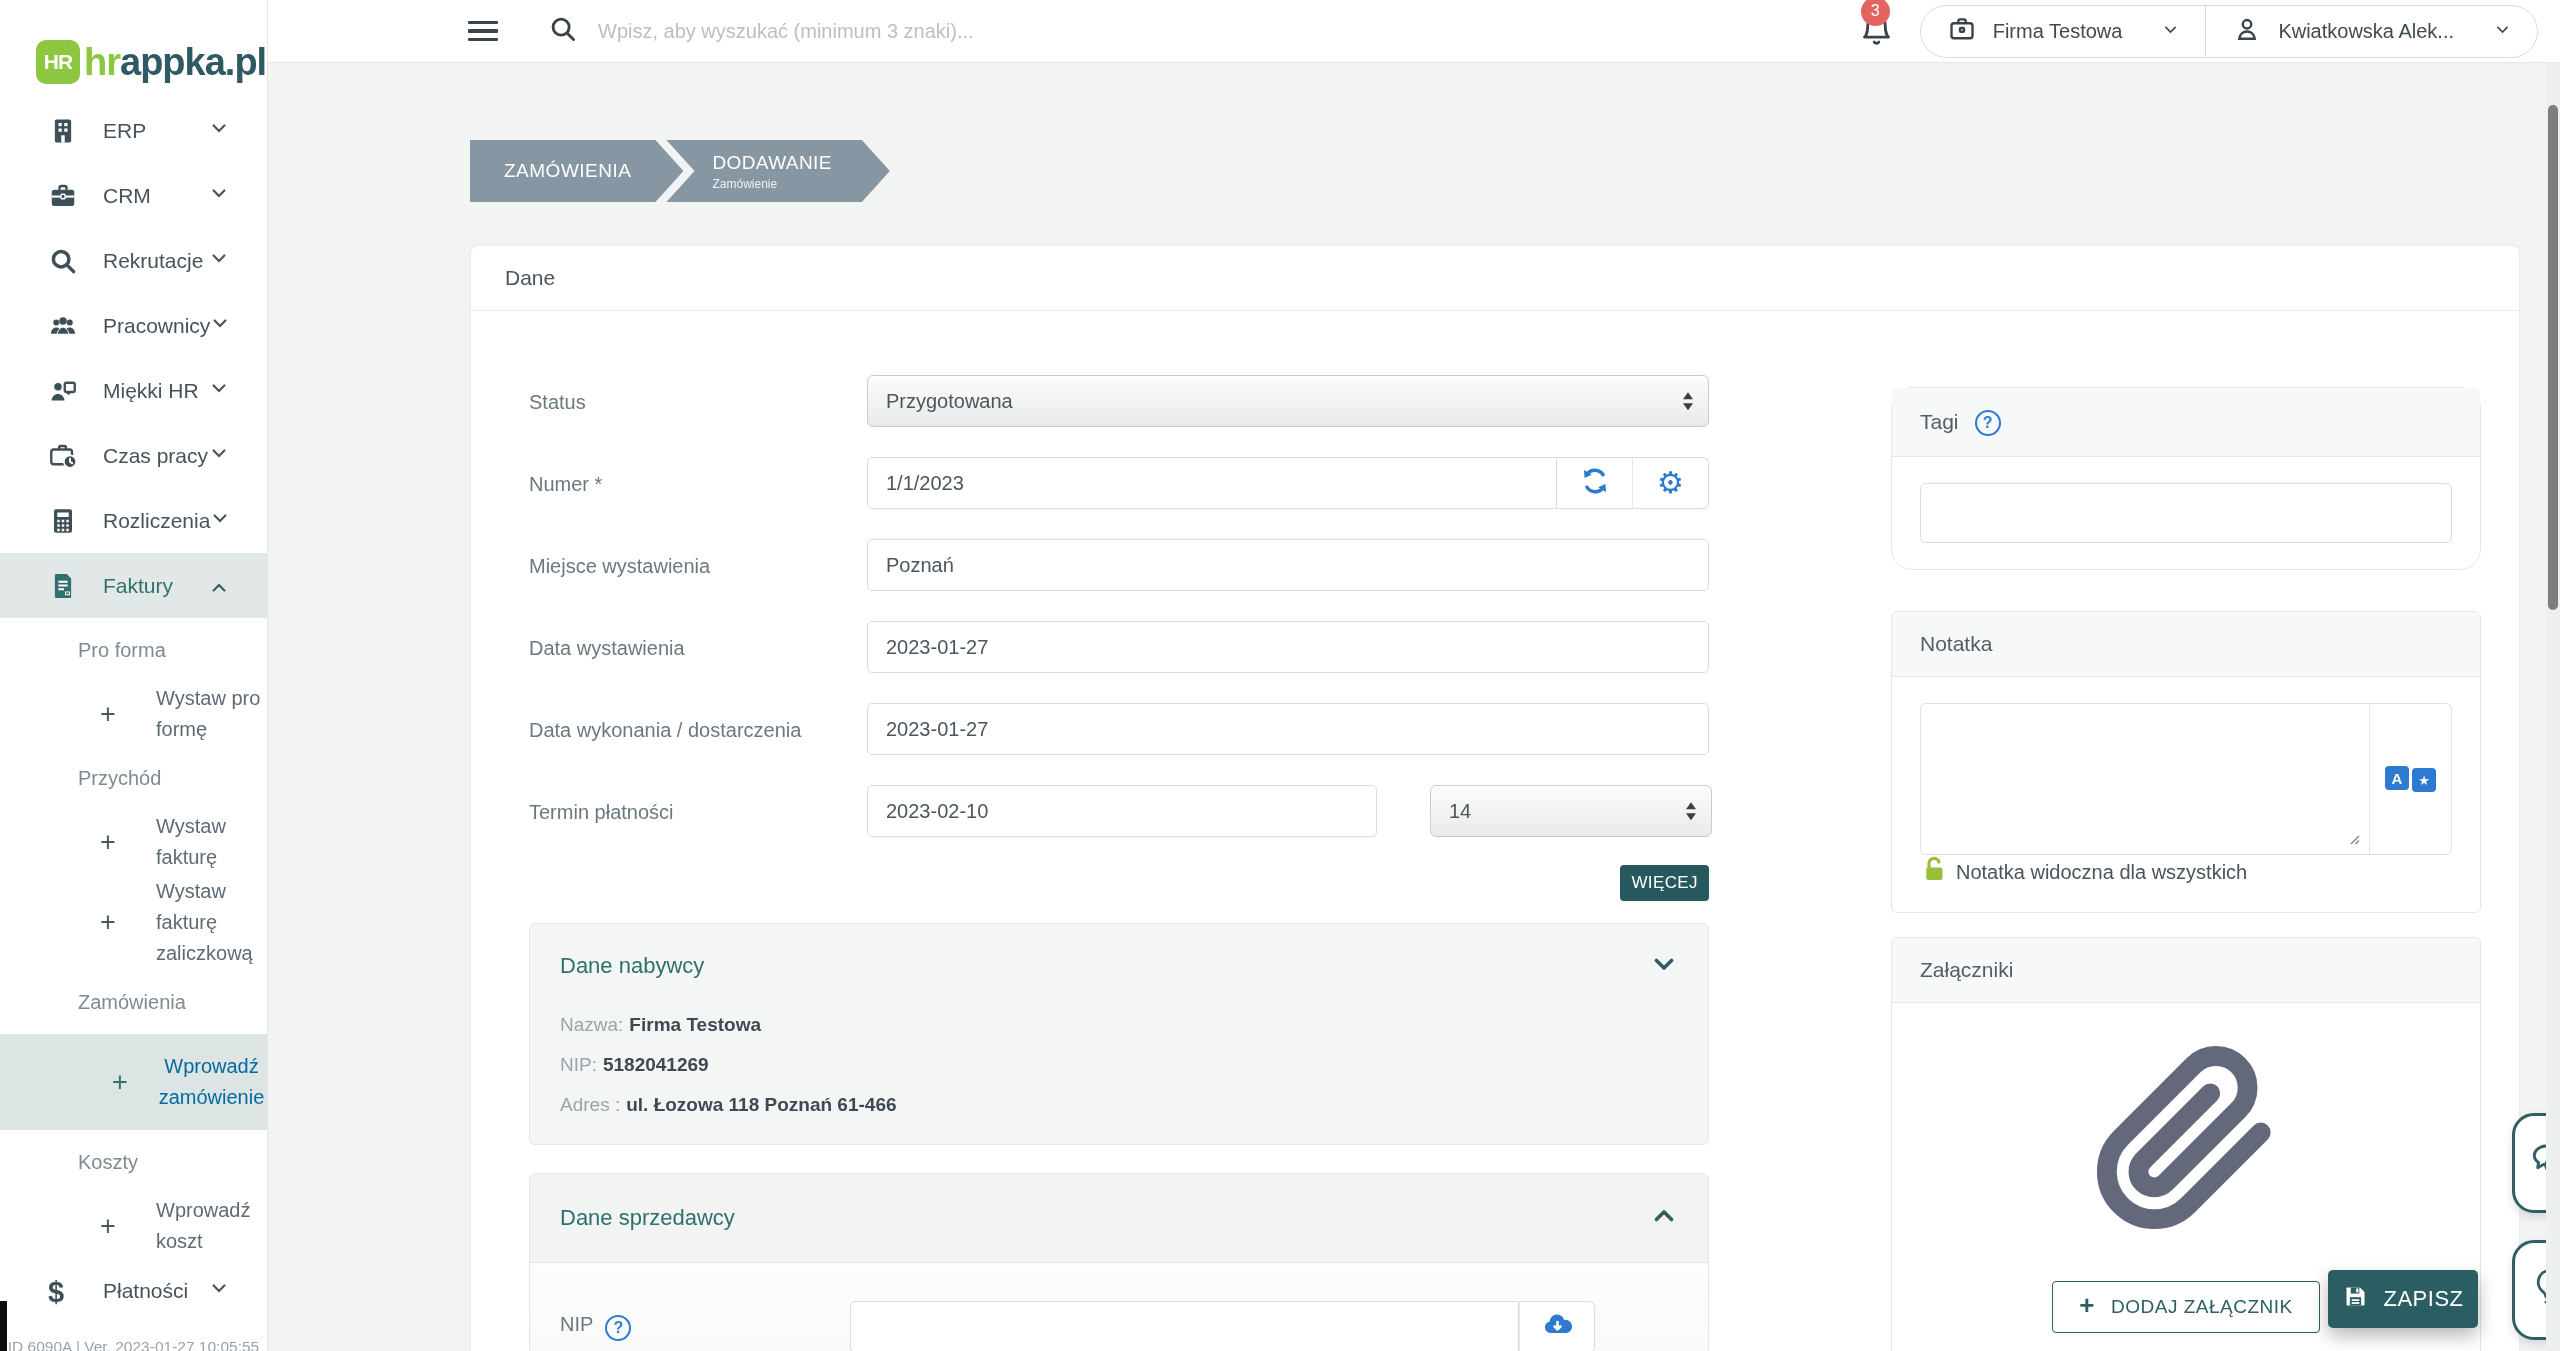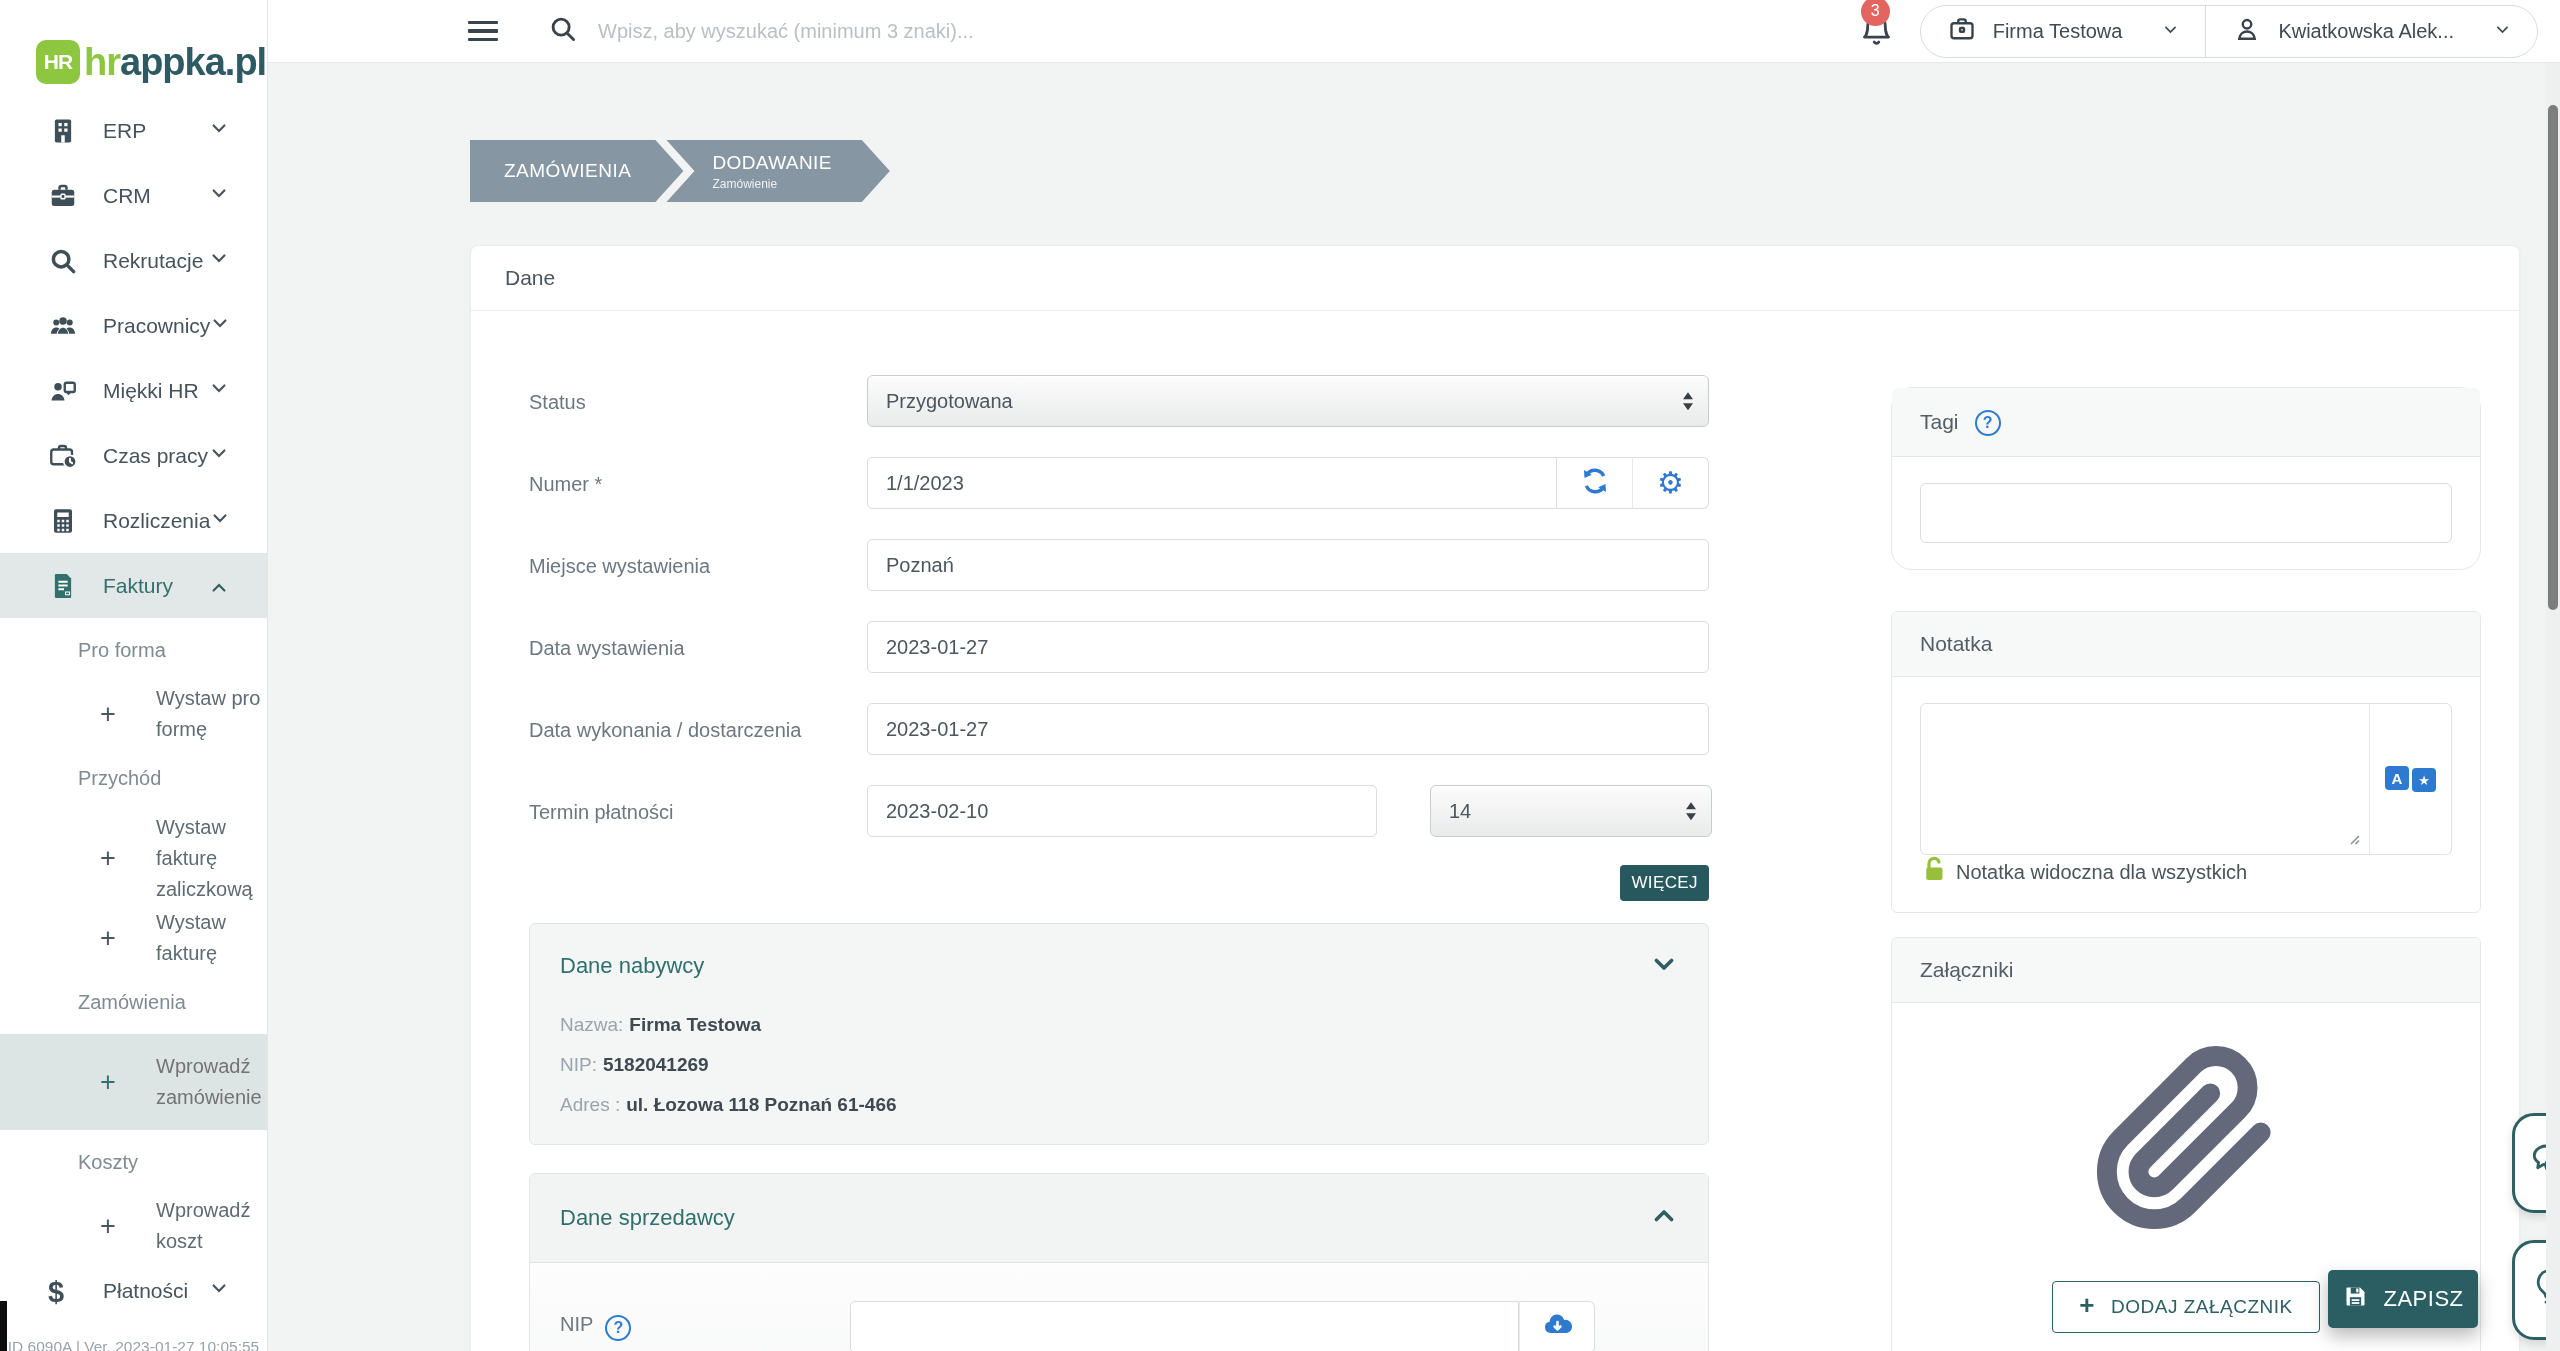--- a/index.html
+++ b/index.html
@@ -22,21 +22,21 @@
   .nav-item.active { background:#e2e8e7; color:#31706d; }
   .nav-item.active .chev { color:#2d5f63; transform:rotate(180deg); }
   .sub-group { display:flex; align-items:center; height:64px; padding-left:78px;
     font-size:20px; color:#7f8a92; }
   .sub-action { display:flex; align-items:center; padding-left:100px; font-size:20px;
     color:#5f6b73; cursor:pointer; min-height:64px;gap:16px; }
   .sub-action.two-line { min-height:96px; }
   .sub-action .plus { width:40px; flex:none; }
   .sub-action .plus::before { content:"+"; font-size:27px; color:#4b565e; }
   .sub-action span.lbl { display:block; max-width:175px; line-height:1.55; }
-  .sub-action.active { background:#dde5e4; color:#737373; }
+  .sub-action.active { background:#dde5e4; color:#0369a1;text-align:center; }
   .sub-action.active .plus::before { color:#33706e; }
   .dollar { font-size:29px; font-weight:600; width:30px; text-align:center; color:#3e4f58; }
   .sidebar-version { position:absolute; bottom:-5px; left:0; right:0; text-align:center;
     font-size:15.5px; color:#9aa3aa; }
   .corner-strip { position:absolute; left:0; bottom:0; width:7px; height:50px; background:#0d0d0d; z-index:9; }
 
   
   .topbar { position:absolute; left:268px; top:0; right:0; height:63px; background:#fff;
     border-bottom:1px solid #e5e7e8; display:flex; align-items:center; padding:0 22px 0 200px; z-index:5; }
   .hamburger { width:30px; cursor:pointer; }
@@ -300,27 +300,27 @@
     <div class="sub-group">
         <span>Pro forma</span>
       </div>
     <div class="sub-action">
       <span class="plus"></span>
       <span class="lbl">Wystaw pro formę</span>
     </div>
     <div class="sub-group">
         <span>Przychód</span>
       </div>
+    <div class="sub-action">
+      <span class="plus"></span>
+      <span class="lbl">Wystaw fakturę</span>
+    </div>
     <div class="sub-action two-line">
       <span class="plus"></span>
       <span class="lbl">Wystaw fakturę zaliczkową</span>
-    </div>
-    <div class="sub-action">
-      <span class="plus"></span>
-      <span class="lbl">Wystaw fakturę</span>
     </div>
     <div class="sub-group">
         <span>Zamówienia</span>
       </div>
     <div class="sub-action two-line active">
       <span class="plus"></span>
       <span class="lbl">Wprowadź zamówienie</span>
     </div>
     <div class="sub-group">
         <span>Koszty</span>

